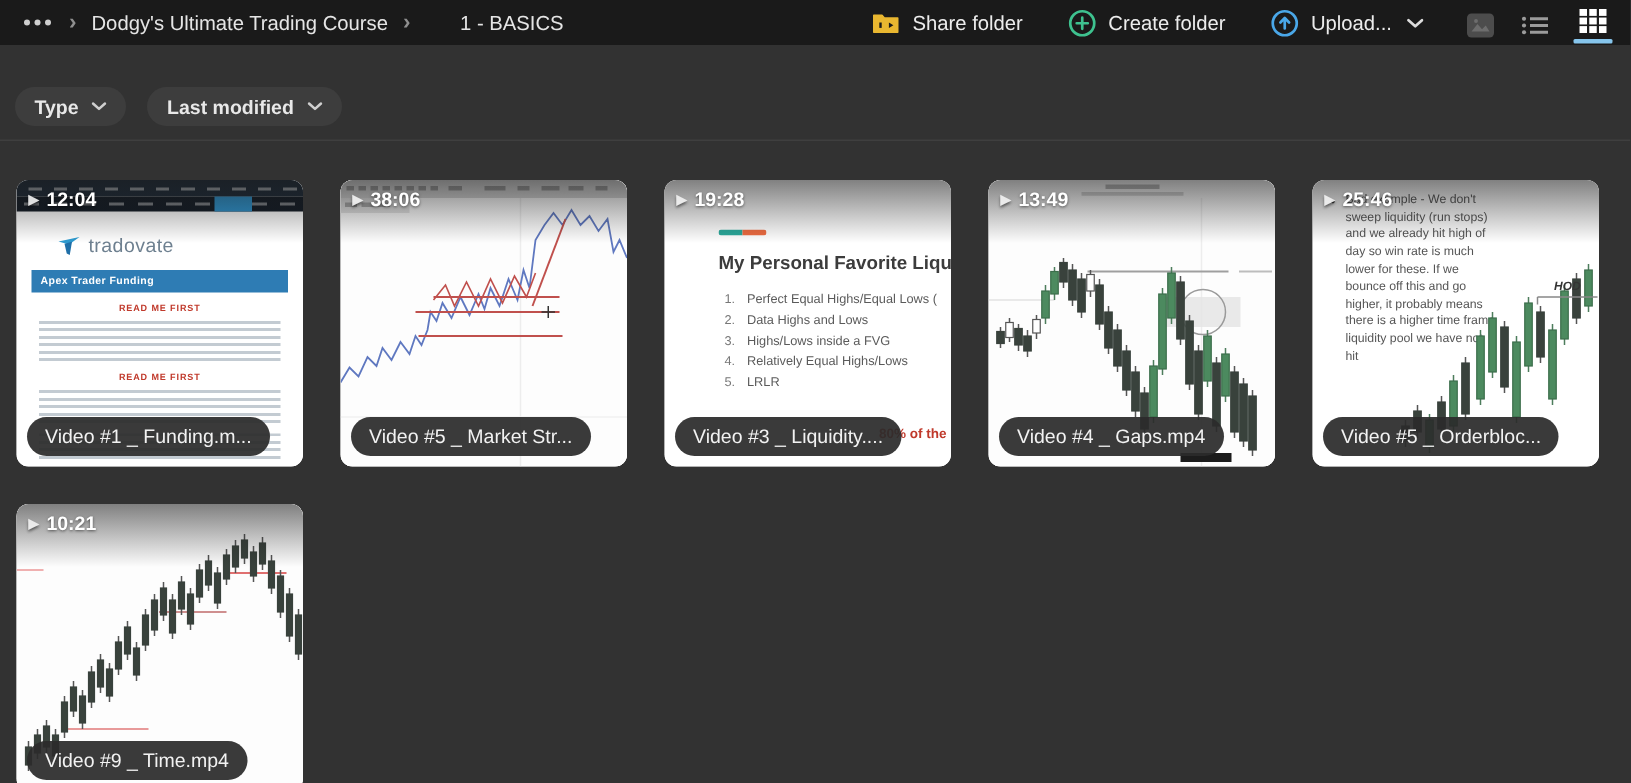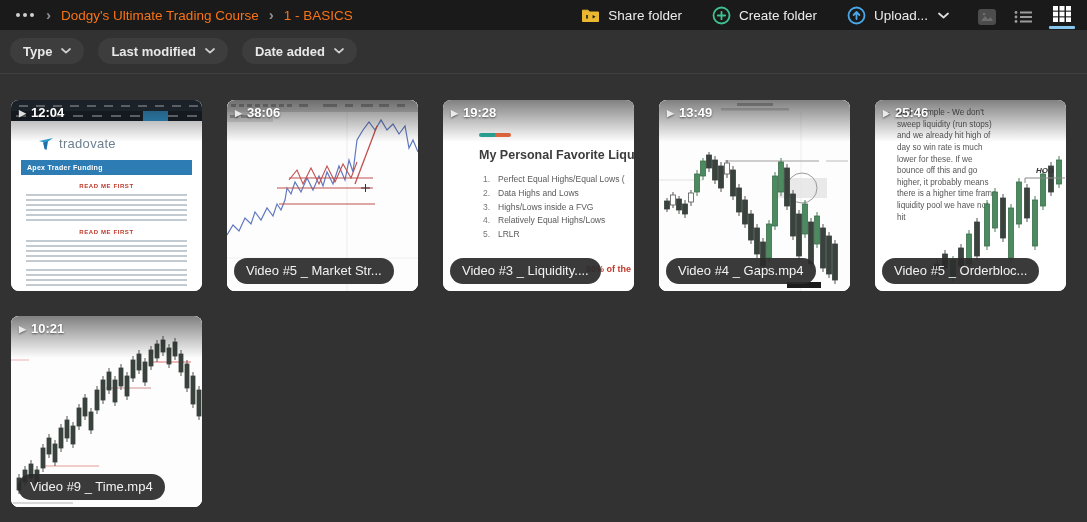--- a/index.html
+++ b/index.html
@@ -14,39 +14,40 @@
   
   .topbar {
     height:30px; background:#1a1a1a;
     display:flex; align-items:center;
     padding:0 12px 0 14px;
   }
   .crumbs { display:flex; align-items:center; gap:10px; flex:1; min-width:0; }
   .dots { display:flex; gap:3px; padding:4px 2px; cursor:pointer; }
   .dots i { width:4px; height:4px; border-radius:50%; background:#cfcfcf; }
   .crumb-sep { color:#8f8f8f; font-size:15px; font-weight:bold; line-height:1; padding-bottom:2px; }
-  .crumb { font-size:13.5px; color:#f97316; white-space:nowrap; cursor:pointer; }
-  .crumb.current { cursor:default; }
+  .crumb { font-size:13.5px; color:#e5e5e5; white-space:nowrap; cursor:pointer; }
+  .crumb.current { cursor:default;margin-left:23px; }
 
   .actions { display:flex; align-items:center; gap:30px; margin-right:28px; }
   .action { display:flex; align-items:center; gap:8px; cursor:pointer; font-size:13.5px; color:#ececec; white-space:nowrap; }
   .action svg { display:block; }
   .chev-dn { margin-left:2px; display:flex; cursor:pointer; }
 
   .views { display:flex; align-items:center; gap:16px; }
   .view-btn { position:relative; display:flex; flex-direction:column; align-items:center; cursor:pointer; padding-top:4px; }
   .grid-underline { width:26px; height:3px; background:#86c5ec; border-radius:1px; margin-top:3px; }
 
   
   .filterbar { display:flex; gap:14px; padding:8px 10px 9px 10px; background:#323232; }
   .pill {
     display:inline-flex; align-items:center; gap:9px;
     background:#3d3d3d; border-radius:15px; height:26px;
     padding:0 13px; font-size:13px; font-weight:bold; color:#e8e8e8;
     cursor:pointer;
+    margin-top:20px;
   }
 
   
   .content { border-top:1px solid #3f3f3f; }
   .grid {
     padding:26px 11px 0 11px;
     display:grid; grid-template-columns:repeat(5,191px); gap:25px;
   }
   .card {
     width:191px; height:191px; border-radius:8px;
@@ -204,26 +205,20 @@
     <svg width="10" height="6" viewBox="0 0 10 6">
         <path d="M1 1 L5 4.6 L9 1" fill="none" stroke="#cfcfcf" stroke-width="1.7" stroke-linecap="round" stroke-linejoin="round"></path>
       </svg>
   </div>
   <div class="pill">
     <span>Last modified</span>
     <svg width="10" height="6" viewBox="0 0 10 6">
         <path d="M1 1 L5 4.6 L9 1" fill="none" stroke="#cfcfcf" stroke-width="1.7" stroke-linecap="round" stroke-linejoin="round"></path>
       </svg>
   </div>
-  <div class="pill">
-    <span>Date added</span>
-    <svg width="10" height="6" viewBox="0 0 10 6">
-        <path d="M1 1 L5 4.6 L9 1" fill="none" stroke="#cfcfcf" stroke-width="1.7" stroke-linecap="round" stroke-linejoin="round"></path>
-      </svg>
-  </div>
 </div>
 
 <div class="content">
   <div class="grid">
 
     <div class="card">
       <div class="thumb">
         <div class="t1-nav1"></div>
         <div class="t1-nav2">
             <span class="t1-tab"></span>
@@ -241,20 +236,21 @@
         <div class="t1-red">READ ME FIRST</div>
         <div class="t1-lines" style="height:22px;"></div>
         <div class="t1-lines" style="height:17px; margin-top:7px;"></div>
 
       </div>
       <div class="shade"></div>
       <div class="duration">
         <span class="play">▶</span>
         <span>12:04</span>
       </div>
+      <div class="name">Video #1 _ Funding.m...</div>
     </div>
 
     <div class="card">
       <div class="thumb">
         <svg width="191" height="191" viewBox="0 0 191 191">
           <rect width="191" height="191" fill="#fdfdfd"></rect>
           <rect width="191" height="12" fill="#d6d6d6"></rect>
           <g fill="#9a9a9a">
             <rect x="4" y="4" width="5" height="3"></rect>
               <rect x="12" y="4" width="5" height="3"></rect>

